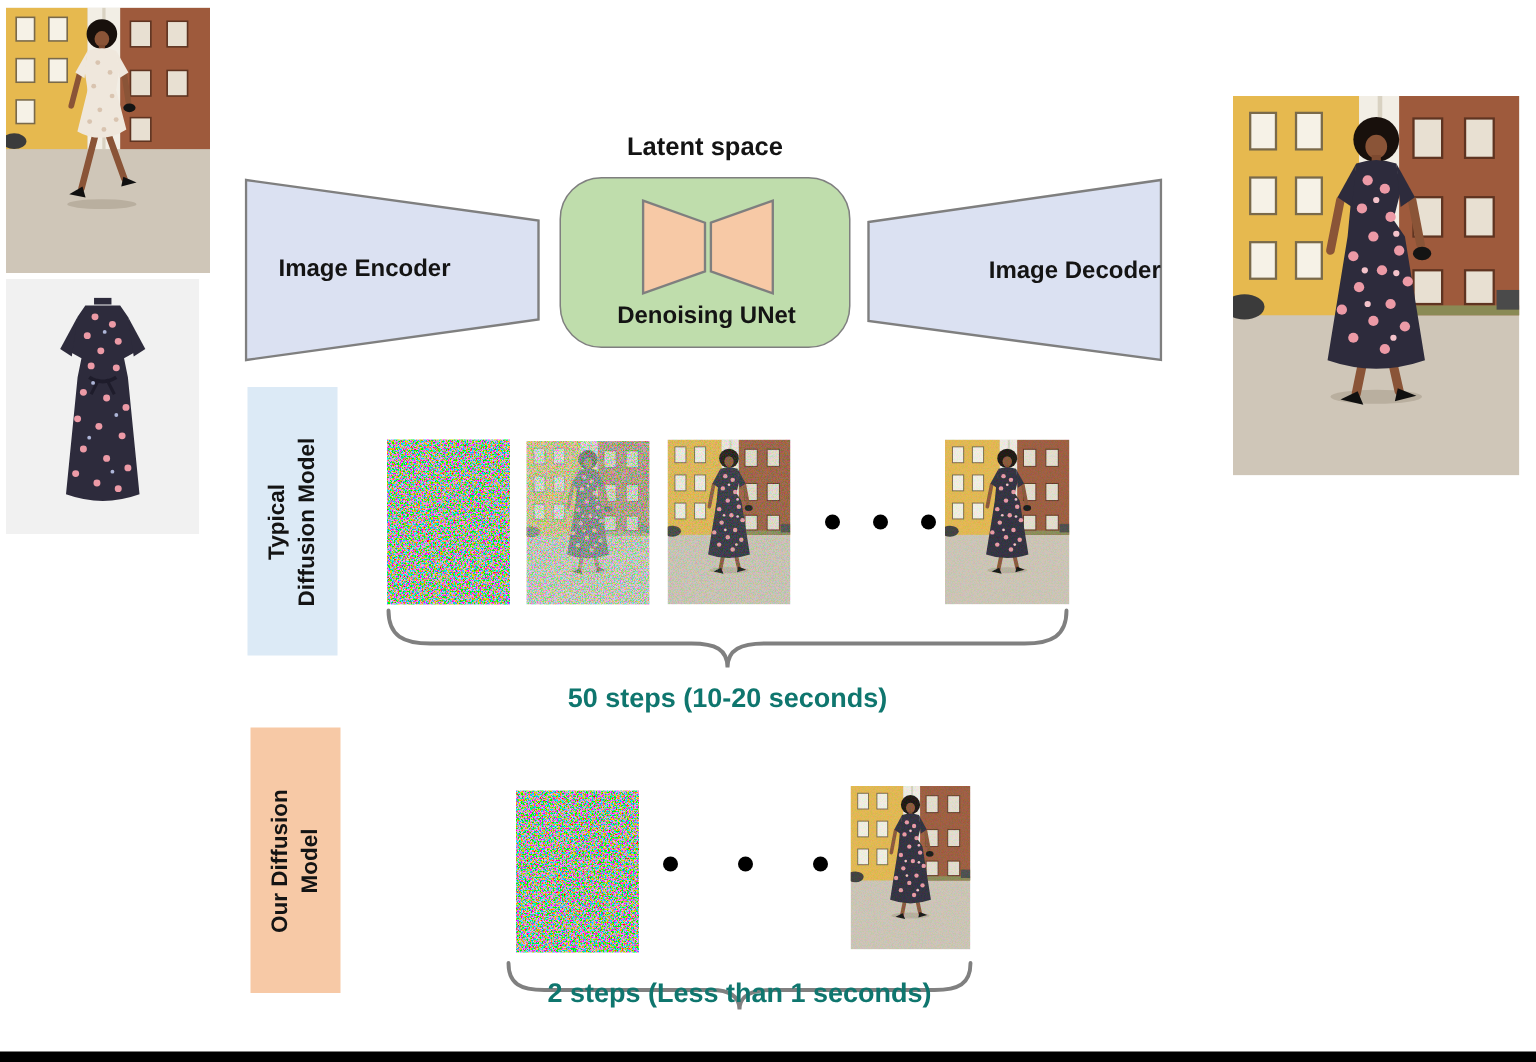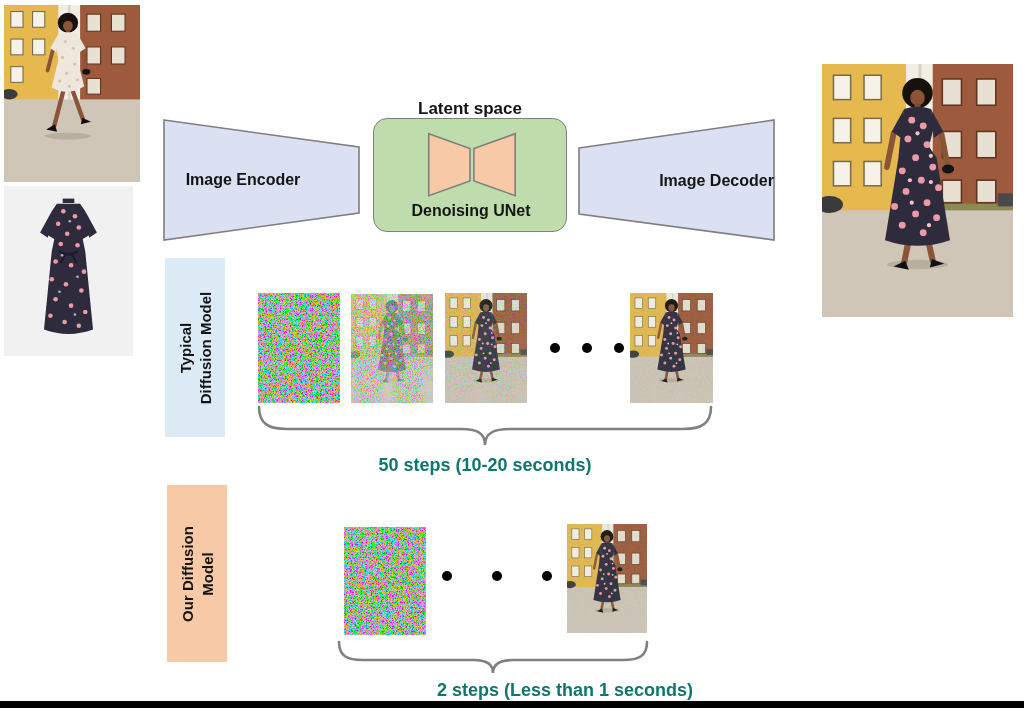--- a/index.html
+++ b/index.html
@@ -3,26 +3,26 @@
 <meta charset="utf-8">
 <style>
   html,body{margin:0;padding:0;background:#fff;}
   .stage{
     position:relative;width:1024px;height:708px;background:#ffffff;
     font-family:"Liberation Sans", sans-serif;color:#141414;overflow:hidden;
   }
   .abs{position:absolute;}
   .img{position:absolute;display:block;}
   .label{position:absolute;font-weight:700;text-align:center;color:#141414;}
-  .lbl-17{font-size:17px;line-height:20px;margin-top:11px;}
+  .lbl-17{font-size:17px;line-height:20px;}
   .lbl-16{font-size:16px;line-height:19px;}
   .caption{position:absolute;font-weight:700;font-size:18px;text-align:center;color:#0f766e;}
   .latent-box{
     position:absolute;left:373px;top:118px;width:194px;height:114px;
-    background:#BFDDAC;border:1.5px solid #7F7F7F;border-radius:14px;box-sizing:border-box;
+    background:#BFDDAC;border:1.5px solid #7F7F7F;border-radius:28px;box-sizing:border-box;
   }
   .vbox{position:absolute;width:60px;}
   .vbox .vtext{
     position:absolute;left:50%;top:50%;
     transform:translate(-50%,-50%) rotate(-90deg);
     text-align:center;font-weight:700;font-size:15px;line-height:1.3;color:#141414;
   }
   .vbox .vtext span{display:block;white-space:nowrap;}
   .vbox-typical{left:165px;top:258px;height:179px;background:#DCEAF6;}
   .vbox-typical .vtext{width:179px;}
@@ -286,16 +286,16 @@
     <span class="dot"></span>
   </div>
   <svg class="img" style="left:567px;top:524px;width:80px;height:109px;" viewBox="0 0 100 135" preserveAspectRatio="none">
     <use href="#sym-scene-floral"></use>
     <rect width="100" height="135" filter="url(#f-noise)" opacity="0.08"></rect>
   </svg>
 
   <svg class="img brace" style="left:336px;top:639px;width:314px;height:36px;" viewBox="0 0 314 36">
     <path d="M3,3 C3,17 11,21 27,21 L138,21 C150,21 157,25 157,34 C157,25 165,21 177,21 L287,21 C303,21 311,17 311,3"></path>
   </svg>
-  <div class="caption" style="left:293px;top:680px;width:400px;text-align:right;">2 steps (Less than 1 seconds)</div>
+  <div class="caption" style="left:293px;top:652px;width:400px;">2 steps (Less than 1 seconds)</div>
 
   <div class="bottom-bar"></div>
 </div>
 
 </body></html>

